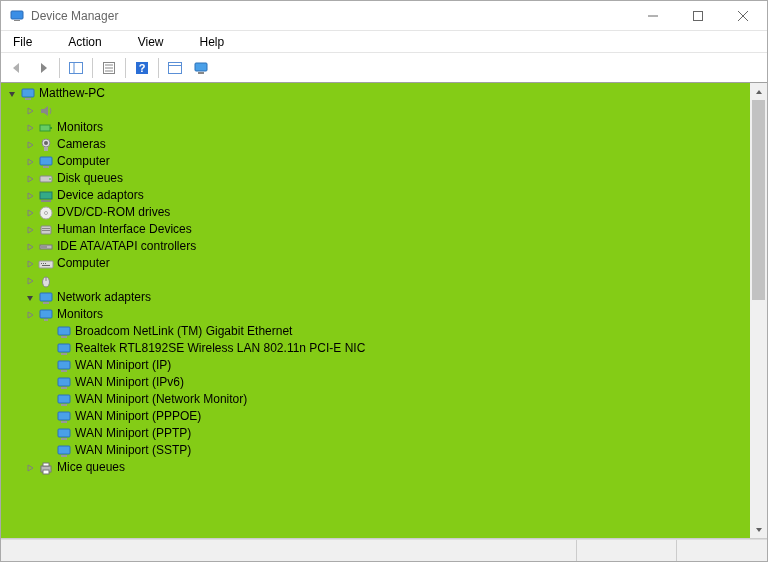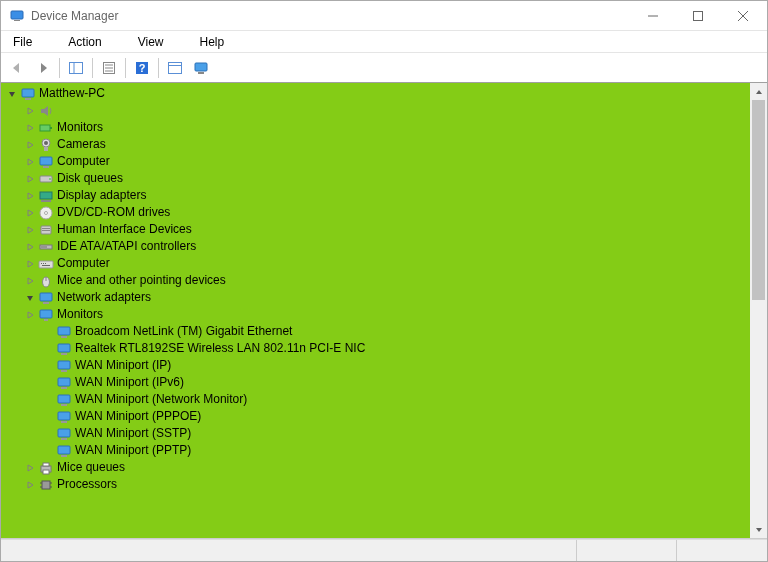--- a/index.html
+++ b/index.html
@@ -356,21 +356,21 @@
             <svg width="10" height="10">
               <path d="M3 2 L8 5 L3 8 Z" fill="none" stroke="#808080"></path>
             </svg>
           </span>
           <span class="node-icon">
             <svg width="16" height="16" viewBox="0 0 16 16">
               <rect x="2" y="4" width="12" height="7" fill="#3a8" stroke="#276"></rect>
               <rect x="3" y="12" width="10" height="2" fill="#888"></rect>
             </svg>
           </span>
-          <span class="label">Display adapters</span>
+          <span class="label">Device adaptors</span>
         </div>
         <div class="row">
           <span class="indent"></span>
           <span class="expander">
             <svg width="10" height="10">
               <path d="M3 2 L8 5 L3 8 Z" fill="none" stroke="#808080"></path>
             </svg>
           </span>
           <span class="node-icon">
             <svg width="16" height="16" viewBox="0 0 16 16">
@@ -437,21 +437,20 @@
             <svg width="10" height="10">
               <path d="M3 2 L8 5 L3 8 Z" fill="none" stroke="#808080"></path>
             </svg>
           </span>
           <span class="node-icon">
             <svg width="16" height="16" viewBox="0 0 16 16">
               <ellipse cx="8" cy="9" rx="3.5" ry="5" fill="#ddd" stroke="#888"></ellipse>
               <line x1="8" y1="4" x2="8" y2="8" stroke="#888"></line>
             </svg>
           </span>
-          <span class="label">Mice and other pointing devices</span>
         </div>
         <div class="row">
           <span class="indent"></span>
           <span class="expander">
             <svg width="10" height="10">
               <path d="M2 3 L8 3 L5 8 Z" fill="#404040"></path>
             </svg>
           </span>
           <span class="node-icon">
             <svg width="16" height="16" viewBox="0 0 16 16">
@@ -551,67 +550,49 @@
         <div class="row">
           <span class="indent"></span>
           <span class="indent"></span>
           <span class="expander none"></span>
           <span class="node-icon">
             <svg width="16" height="16" viewBox="0 0 16 16">
               <rect x="2" y="3" width="12" height="8" rx="1" fill="#4aa0e8" stroke="#2a70b8"></rect>
               <rect x="5" y="12" width="6" height="2" fill="#999"></rect>
             </svg>
           </span>
+          <span class="label">WAN Miniport (PPTP)</span>
+        </div>
+        <div class="row">
+          <span class="indent"></span>
+          <span class="indent"></span>
+          <span class="expander none"></span>
+          <span class="node-icon">
+            <svg width="16" height="16" viewBox="0 0 16 16">
+              <rect x="2" y="3" width="12" height="8" rx="1" fill="#4aa0e8" stroke="#2a70b8"></rect>
+              <rect x="5" y="12" width="6" height="2" fill="#999"></rect>
+            </svg>
+          </span>
           <span class="label">WAN Miniport (SSTP)</span>
-        </div>
-        <div class="row">
-          <span class="indent"></span>
-          <span class="indent"></span>
-          <span class="expander none"></span>
-          <span class="node-icon">
-            <svg width="16" height="16" viewBox="0 0 16 16">
-              <rect x="2" y="3" width="12" height="8" rx="1" fill="#4aa0e8" stroke="#2a70b8"></rect>
-              <rect x="5" y="12" width="6" height="2" fill="#999"></rect>
-            </svg>
-          </span>
-          <span class="label">WAN Miniport (PPTP)</span>
         </div>
         <div class="row">
           <span class="indent"></span>
           <span class="expander">
             <svg width="10" height="10">
               <path d="M3 2 L8 5 L3 8 Z" fill="none" stroke="#808080"></path>
             </svg>
           </span>
           <span class="node-icon">
             <svg width="16" height="16" viewBox="0 0 16 16">
               <rect x="3" y="6" width="10" height="6" fill="#bbb" stroke="#777"></rect>
               <rect x="5" y="3" width="6" height="3" fill="#fff" stroke="#777"></rect>
               <rect x="5" y="10" width="6" height="4" fill="#fff" stroke="#777"></rect>
             </svg>
           </span>
           <span class="label">Mice queues</span>
-        </div>
-        <div class="row">
-          <span class="indent"></span>
-          <span class="expander">
-            <svg width="10" height="10">
-              <path d="M3 2 L8 5 L3 8 Z" fill="none" stroke="#808080"></path>
-            </svg>
-          </span>
-          <span class="node-icon">
-            <svg width="16" height="16" viewBox="0 0 16 16">
-              <rect x="4" y="4" width="8" height="8" fill="#999" stroke="#555"></rect>
-              <line x1="2" y1="6" x2="4" y2="6" stroke="#555"></line>
-              <line x1="2" y1="10" x2="4" y2="10" stroke="#555"></line>
-              <line x1="12" y1="6" x2="14" y2="6" stroke="#555"></line>
-              <line x1="12" y1="10" x2="14" y2="10" stroke="#555"></line>
-            </svg>
-          </span>
-          <span class="label">Processors</span>
         </div>
       </div>
     <div class="scrollbar">
       <div class="arrow">
         <svg width="8" height="8">
             <path d="M4 2 L7 6 L1 6 Z" fill="#606060"></path>
           </svg>
       </div>
       <div class="track">
         <div class="thumb"></div>

